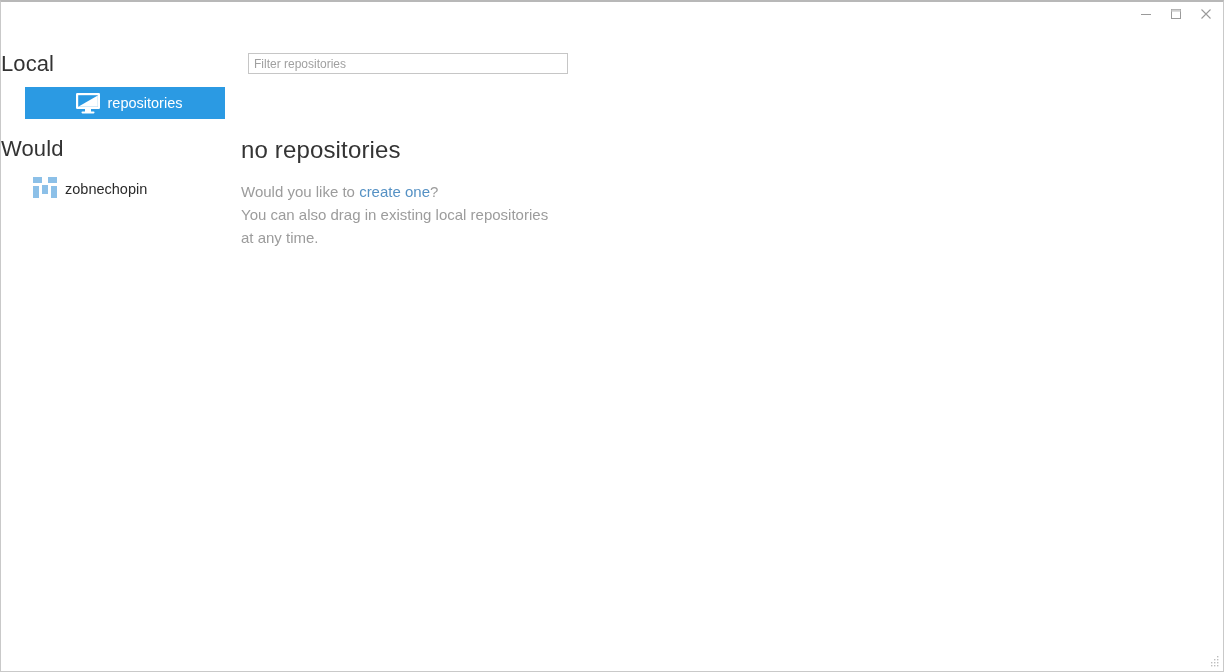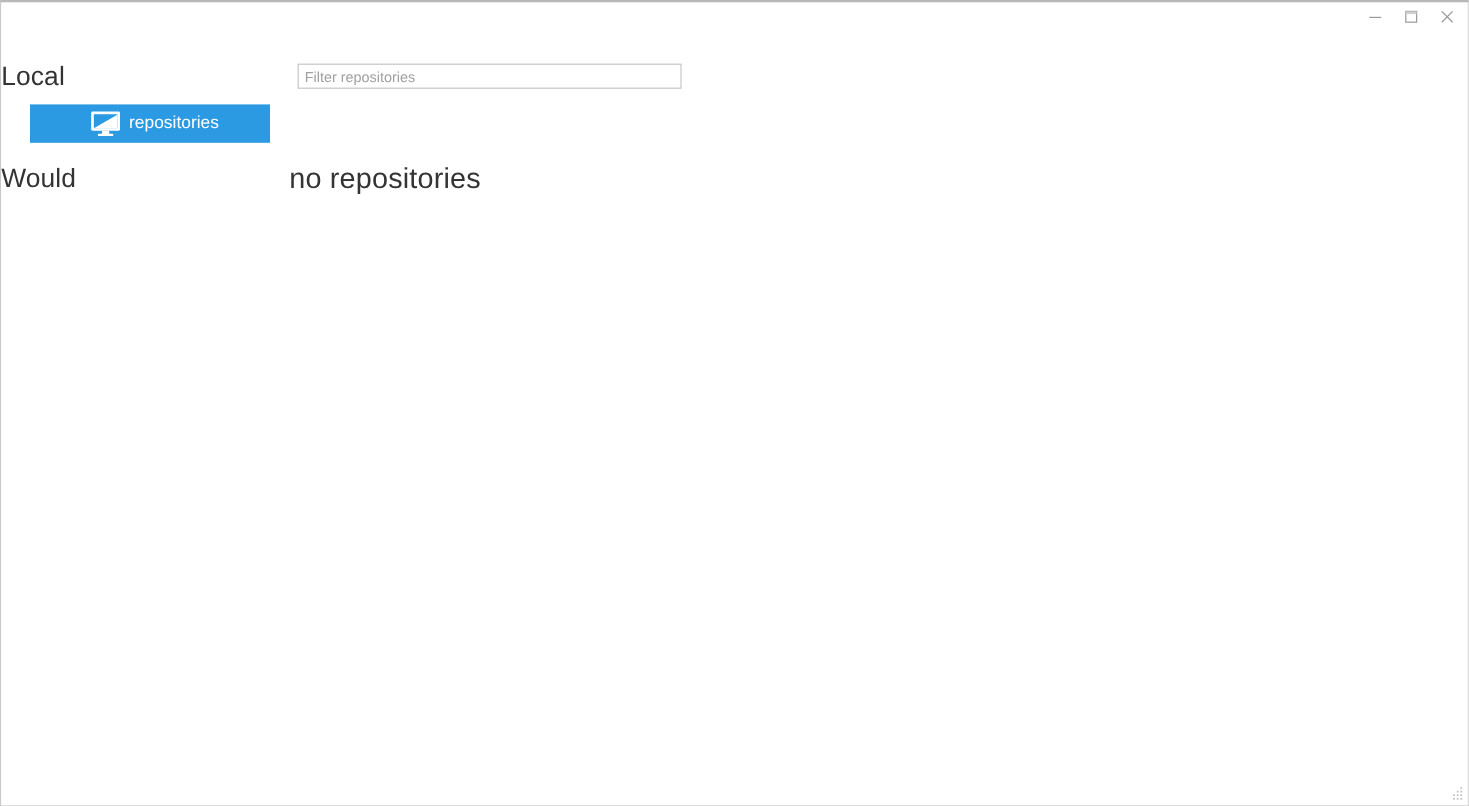--- a/index.html
+++ b/index.html
@@ -291,32 +291,53 @@
           <path d="M3.2 14.8 L22.8 3.6 L22.8 14.8 Z" fill="#ffffff"></path>
           <rect x="10" y="17" width="6" height="3" fill="#ffffff"></rect>
           <rect x="6.5" y="19.4" width="13" height="2" rx="0.8" fill="#ffffff"></rect>
         </svg>
       </span>
       <span class="row-label">repositories</span>
     </div>
 
     <div class="section-head github">Would</div>
 
+    <div class="side-row plain account">
+      <span class="row-icon">
+        <svg class="avatar" viewBox="0 0 30 30">
+          <rect x="0" y="0" width="30" height="30" fill="#ffffff"></rect>
+          <rect x="3" y="3" width="24" height="6" fill="#8cc0e8"></rect>
+          <rect x="12" y="3" width="6" height="24" fill="#8cc0e8"></rect>
+          <rect x="3" y="12" width="6" height="12" fill="#8cc0e8"></rect>
+          <rect x="21" y="12" width="6" height="12" fill="#8cc0e8"></rect>
+          <rect x="12" y="20" width="6" height="7" fill="#ffffff"></rect>
+          <rect x="12" y="3" width="6" height="6" fill="#ffffff"></rect>
+          <rect x="10.5" y="9" width="9" height="2" fill="#ffffff"></rect>
+        </svg>
+      </span>
+      <span class="row-label">zobnechopin</span>
+    </div>
 
   </div>
 
   <div class="main">
 
     <div class="filter-wrap">
       <input class="filter-input" type="text" placeholder="Filter repositories" style="">
     </div>
 
     <div class="empty-state">
       <div class="empty-title">no repositories</div>
 
+      <div class="empty-body">
+        <span class="empty-line"><span>Would you like to </span><span class="link">create one</span><span>?</span></span>
+
+        <span class="empty-line">You can also drag in existing local repositories</span>
+        <span class="empty-line">at any time.</span>
+      </div>
     </div>
 
   </div>
 
   <div class="resize-grip">
     <svg width="16" height="16" viewBox="0 0 16 16">
       <g fill="#bdbdbd">
         <rect x="12" y="3" width="1.4" height="1.4"></rect>
         <rect x="12" y="6" width="1.4" height="1.4"></rect>
         <rect x="9" y="6" width="1.4" height="1.4"></rect>

